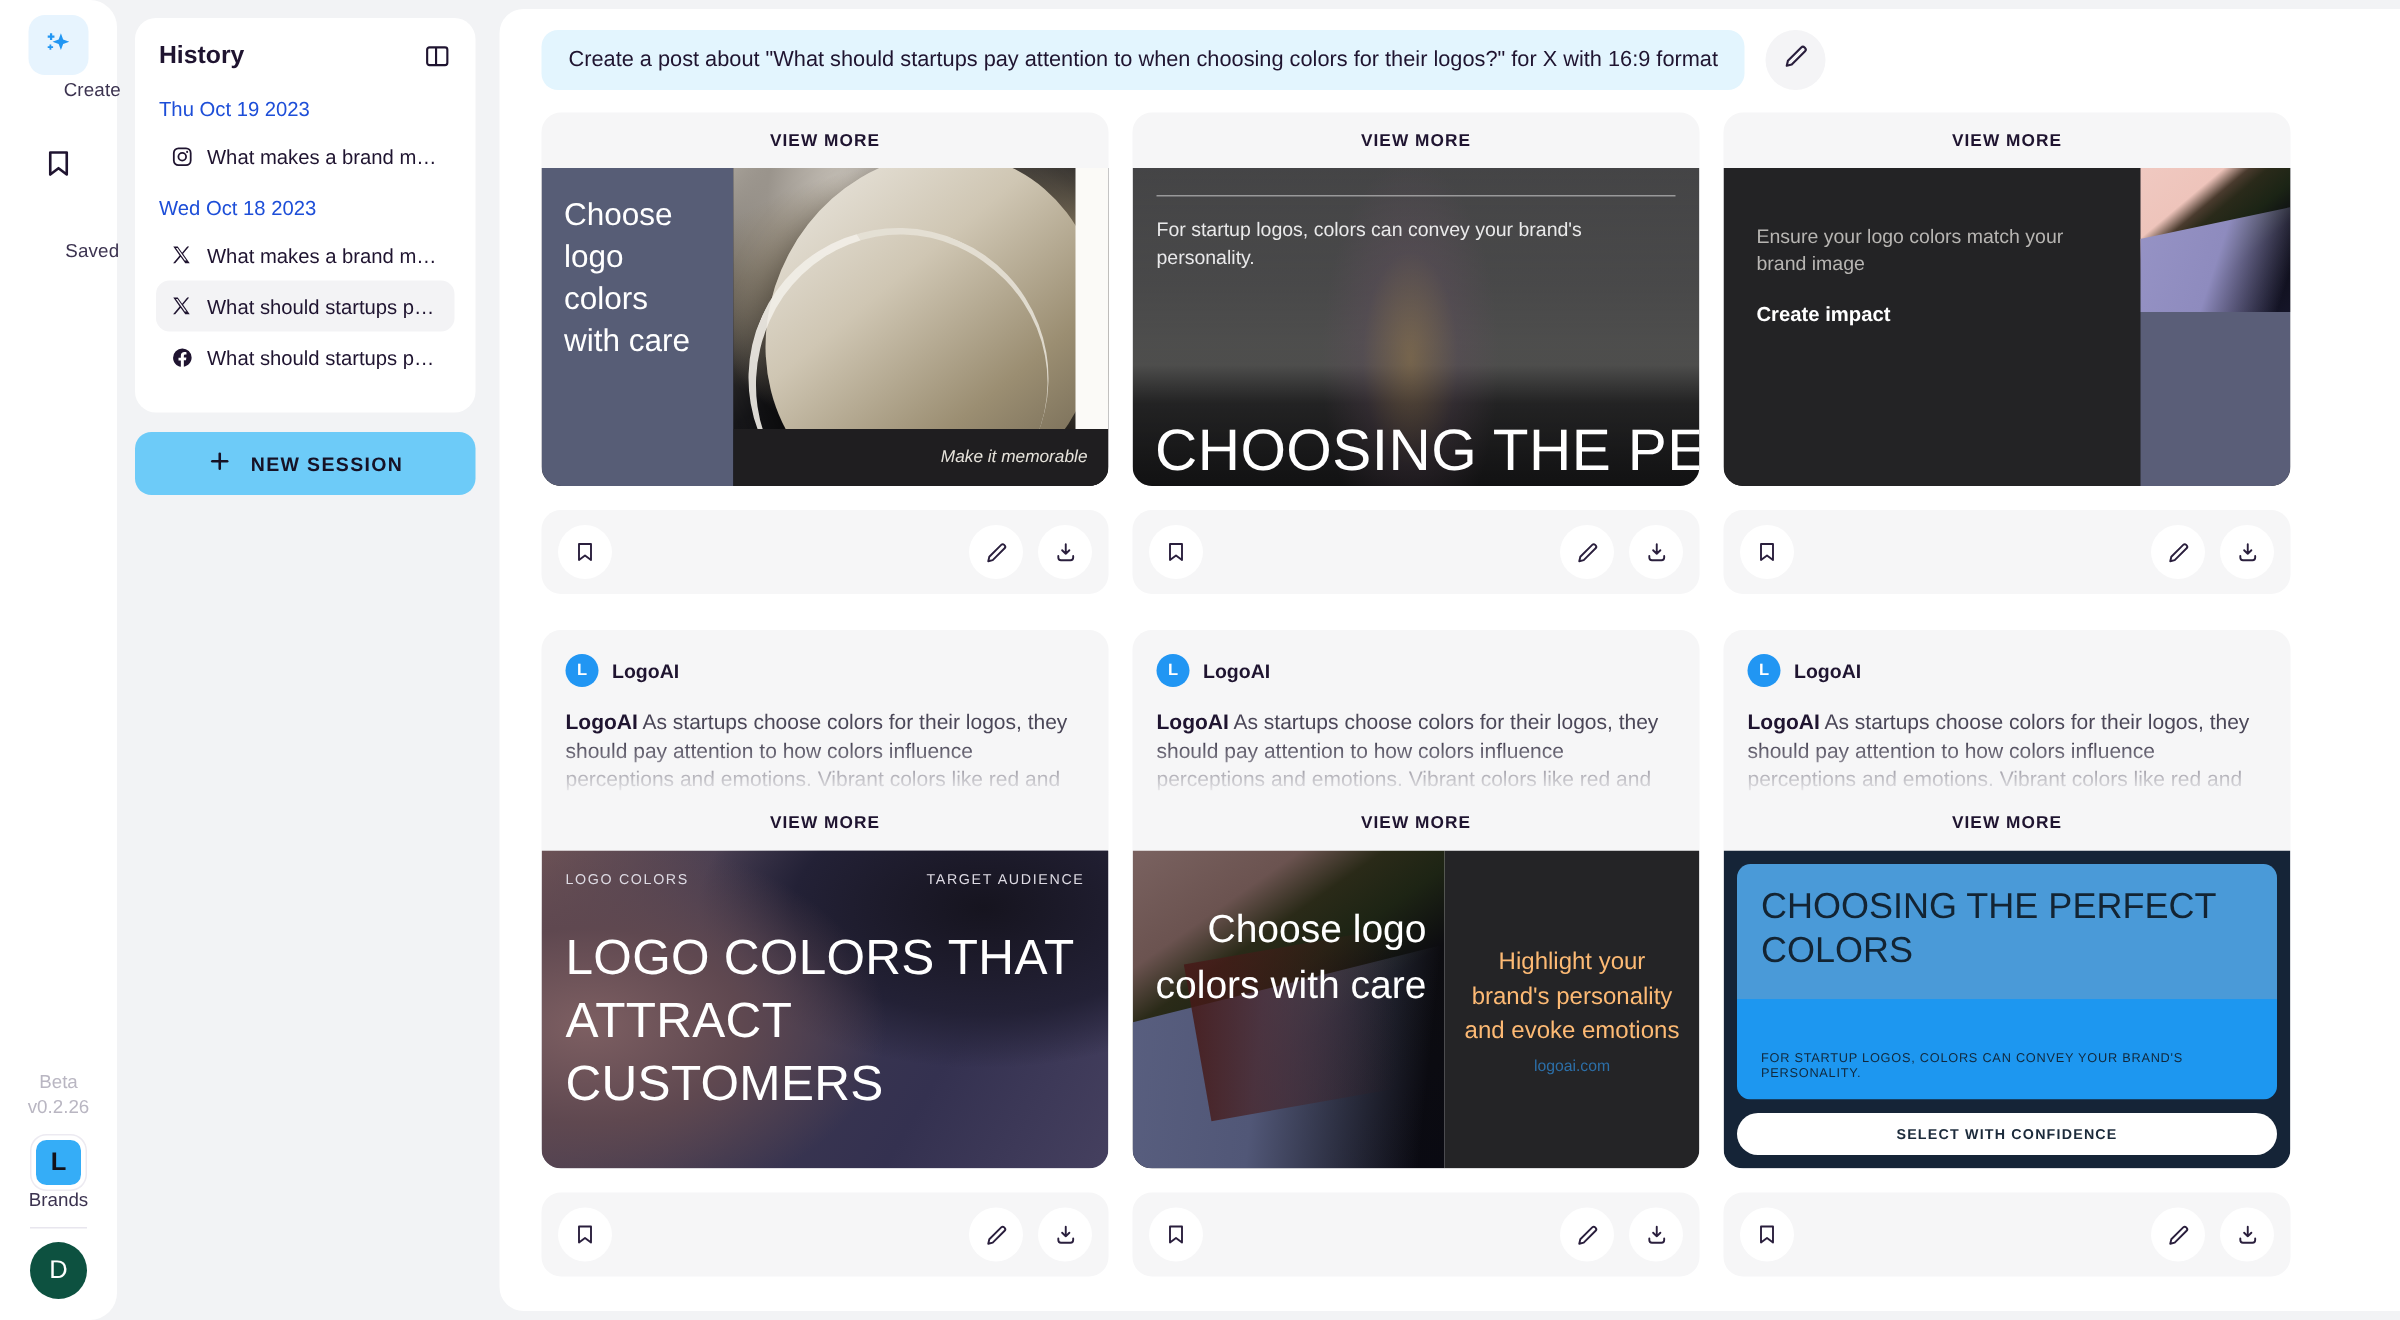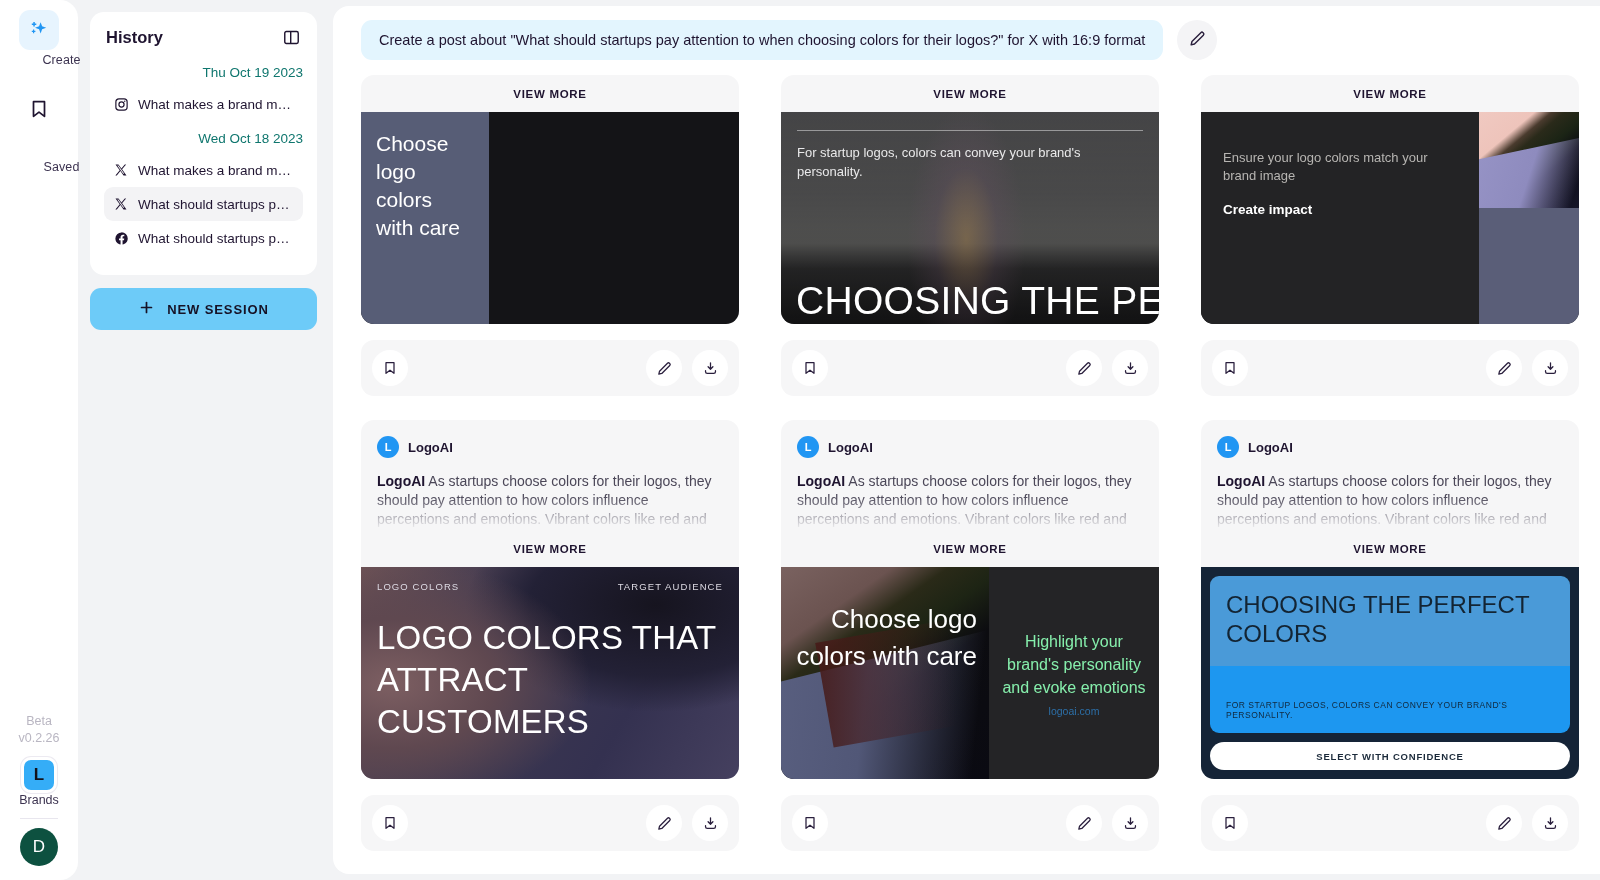--- a/index.html
+++ b/index.html
@@ -42,26 +42,26 @@
   .rail-divider { width: 38px; height: 1px; background: #e8e6ee; margin: 11px 0 9px; }
   .avatar {
     width: 38px; height: 38px; border-radius: 50%; background: #0d5140;
     color: #fff; display: flex; align-items: center; justify-content: center;
     font-size: 17px; font-weight: 500;
   }
 
   
   .history-col { width: 255px; flex: 0 0 255px; padding: 12px 16px 0 12px; }
   .history-card {
-    background: #fff; border-radius: 14px; padding: 16px 14px 20px 14px; text-align: right;
+    background: #fff; border-radius: 14px; padding: 16px 14px 20px 14px;
   }
   .history-head { display: flex; align-items: center; justify-content: space-between; margin-bottom: 18px; padding: 0 2px; }
   .history-title { font-size: 16.5px; font-weight: bold; color: #1f1430; }
   .panel-toggle { cursor: pointer; display:flex; }
-  .date-head { font-size: 13.5px; color: #0f766e; margin: 10px 0 7px 2px; }
+  .date-head { font-size: 13.5px; color: #1d4ed8; margin: 10px 0 7px 2px; }
   .hist-item {
     display: flex; align-items: center; gap: 9px;
     padding: 9px 9px; border-radius: 9px; cursor: pointer;
   }
   .hist-item.active { background: #f3f3f5; }
   .hist-item .hi-icon { width: 16px; height: 16px; flex: 0 0 16px; display:flex; align-items:center; justify-content:center; }
   .hist-item .hi-label {
     font-size: 13.5px; color: #1f1430; white-space: nowrap;
     overflow: hidden; text-overflow: ellipsis;
   }
@@ -84,21 +84,21 @@
     font-size: 14.5px; color: #1f1430; max-width: 876px;
     white-space: nowrap; overflow: hidden; text-overflow: ellipsis;
     cursor: text;
   }
   .prompt-edit {
     width: 40px; height: 40px; border-radius: 50%; background: #f4f4f6;
     display: flex; align-items: center; justify-content: center; cursor: pointer;
     flex: 0 0 40px;
   }
 
-  .grid { display: flex; gap: 42px; }
+  .grid { display: flex; gap: 16px; }
   .col { width: 378px; flex: 0 0 378px; }
 
   .card { background: #f6f6f7; border-radius: 13px; overflow: hidden; margin-bottom: 16px; }
   .viewmore {
     text-align: center; font-size: 11.5px; font-weight: bold;
     letter-spacing: .7px; color: #1f1430; padding: 13px 0 12px;
     cursor: pointer;
   }
   .media { width: 378px; height: 212px; position: relative; overflow: hidden; }
 
@@ -229,21 +229,21 @@
     transform: rotate(-10deg);
   }
   .art5-txt {
     position: absolute; right: 12px; top: 34px; left: 10px; z-index: 2;
     color: #fff; font-size: 26px; line-height: 37px; font-weight: 300; text-align: right;
   }
   .art5-right {
     flex: 1; background: #242426; display: flex; flex-direction: column;
     align-items: center; justify-content: center; padding: 0 10px;
   }
-  .art5-h { color: #86efac; font-size: 16px; line-height: 23px; text-align: center; font-weight: 300; }
+  .art5-h { color: #fdba74; font-size: 16px; line-height: 23px; text-align: center; font-weight: 300; }
   .art5-url { color: #2c6fa8; font-size: 10.5px; margin-top: 6px; }
 
   
   .art6 { height: 100%; background: #152437; padding: 9px; display: flex; flex-direction: column; }
   .art6-panel {
     flex: 1; border-radius: 9px; overflow: hidden; display: flex; flex-direction: column;
   }
   .art6-top { background: #4a9ad8; padding: 14px 16px 18px; }
   .art6-title { color: #132433; font-size: 24px; line-height: 29px; font-weight: 300; }
   .art6-bot { flex: 1; background: #1d97f0; position: relative; }
@@ -382,20 +382,26 @@
 
     <div class="grid">
 
       <div class="col">
 
         <div class="card">
           <div class="viewmore">VIEW MORE</div>
           <div class="media">
             <div class="art1">
               <div class="art1-left">Choose logo colors with care</div>
+              <div class="art1-right">
+                <div class="art1-swoosh"></div>
+                <div class="art1-edge"></div>
+                <div class="art1-white"></div>
+                <div class="art1-bar">Make it memorable</div>
+              </div>
             </div>
           </div>
         </div>
 
         <div class="actions">
           <div class="act-btn">
             <svg width="16" height="16" viewBox="0 0 24 24" fill="none" stroke="#2a1f3d" stroke-width="1.9" stroke-linejoin="round">
                 <path d="M6 4h12v16l-6-4.6L6 20z"></path>
               </svg>
           </div>

